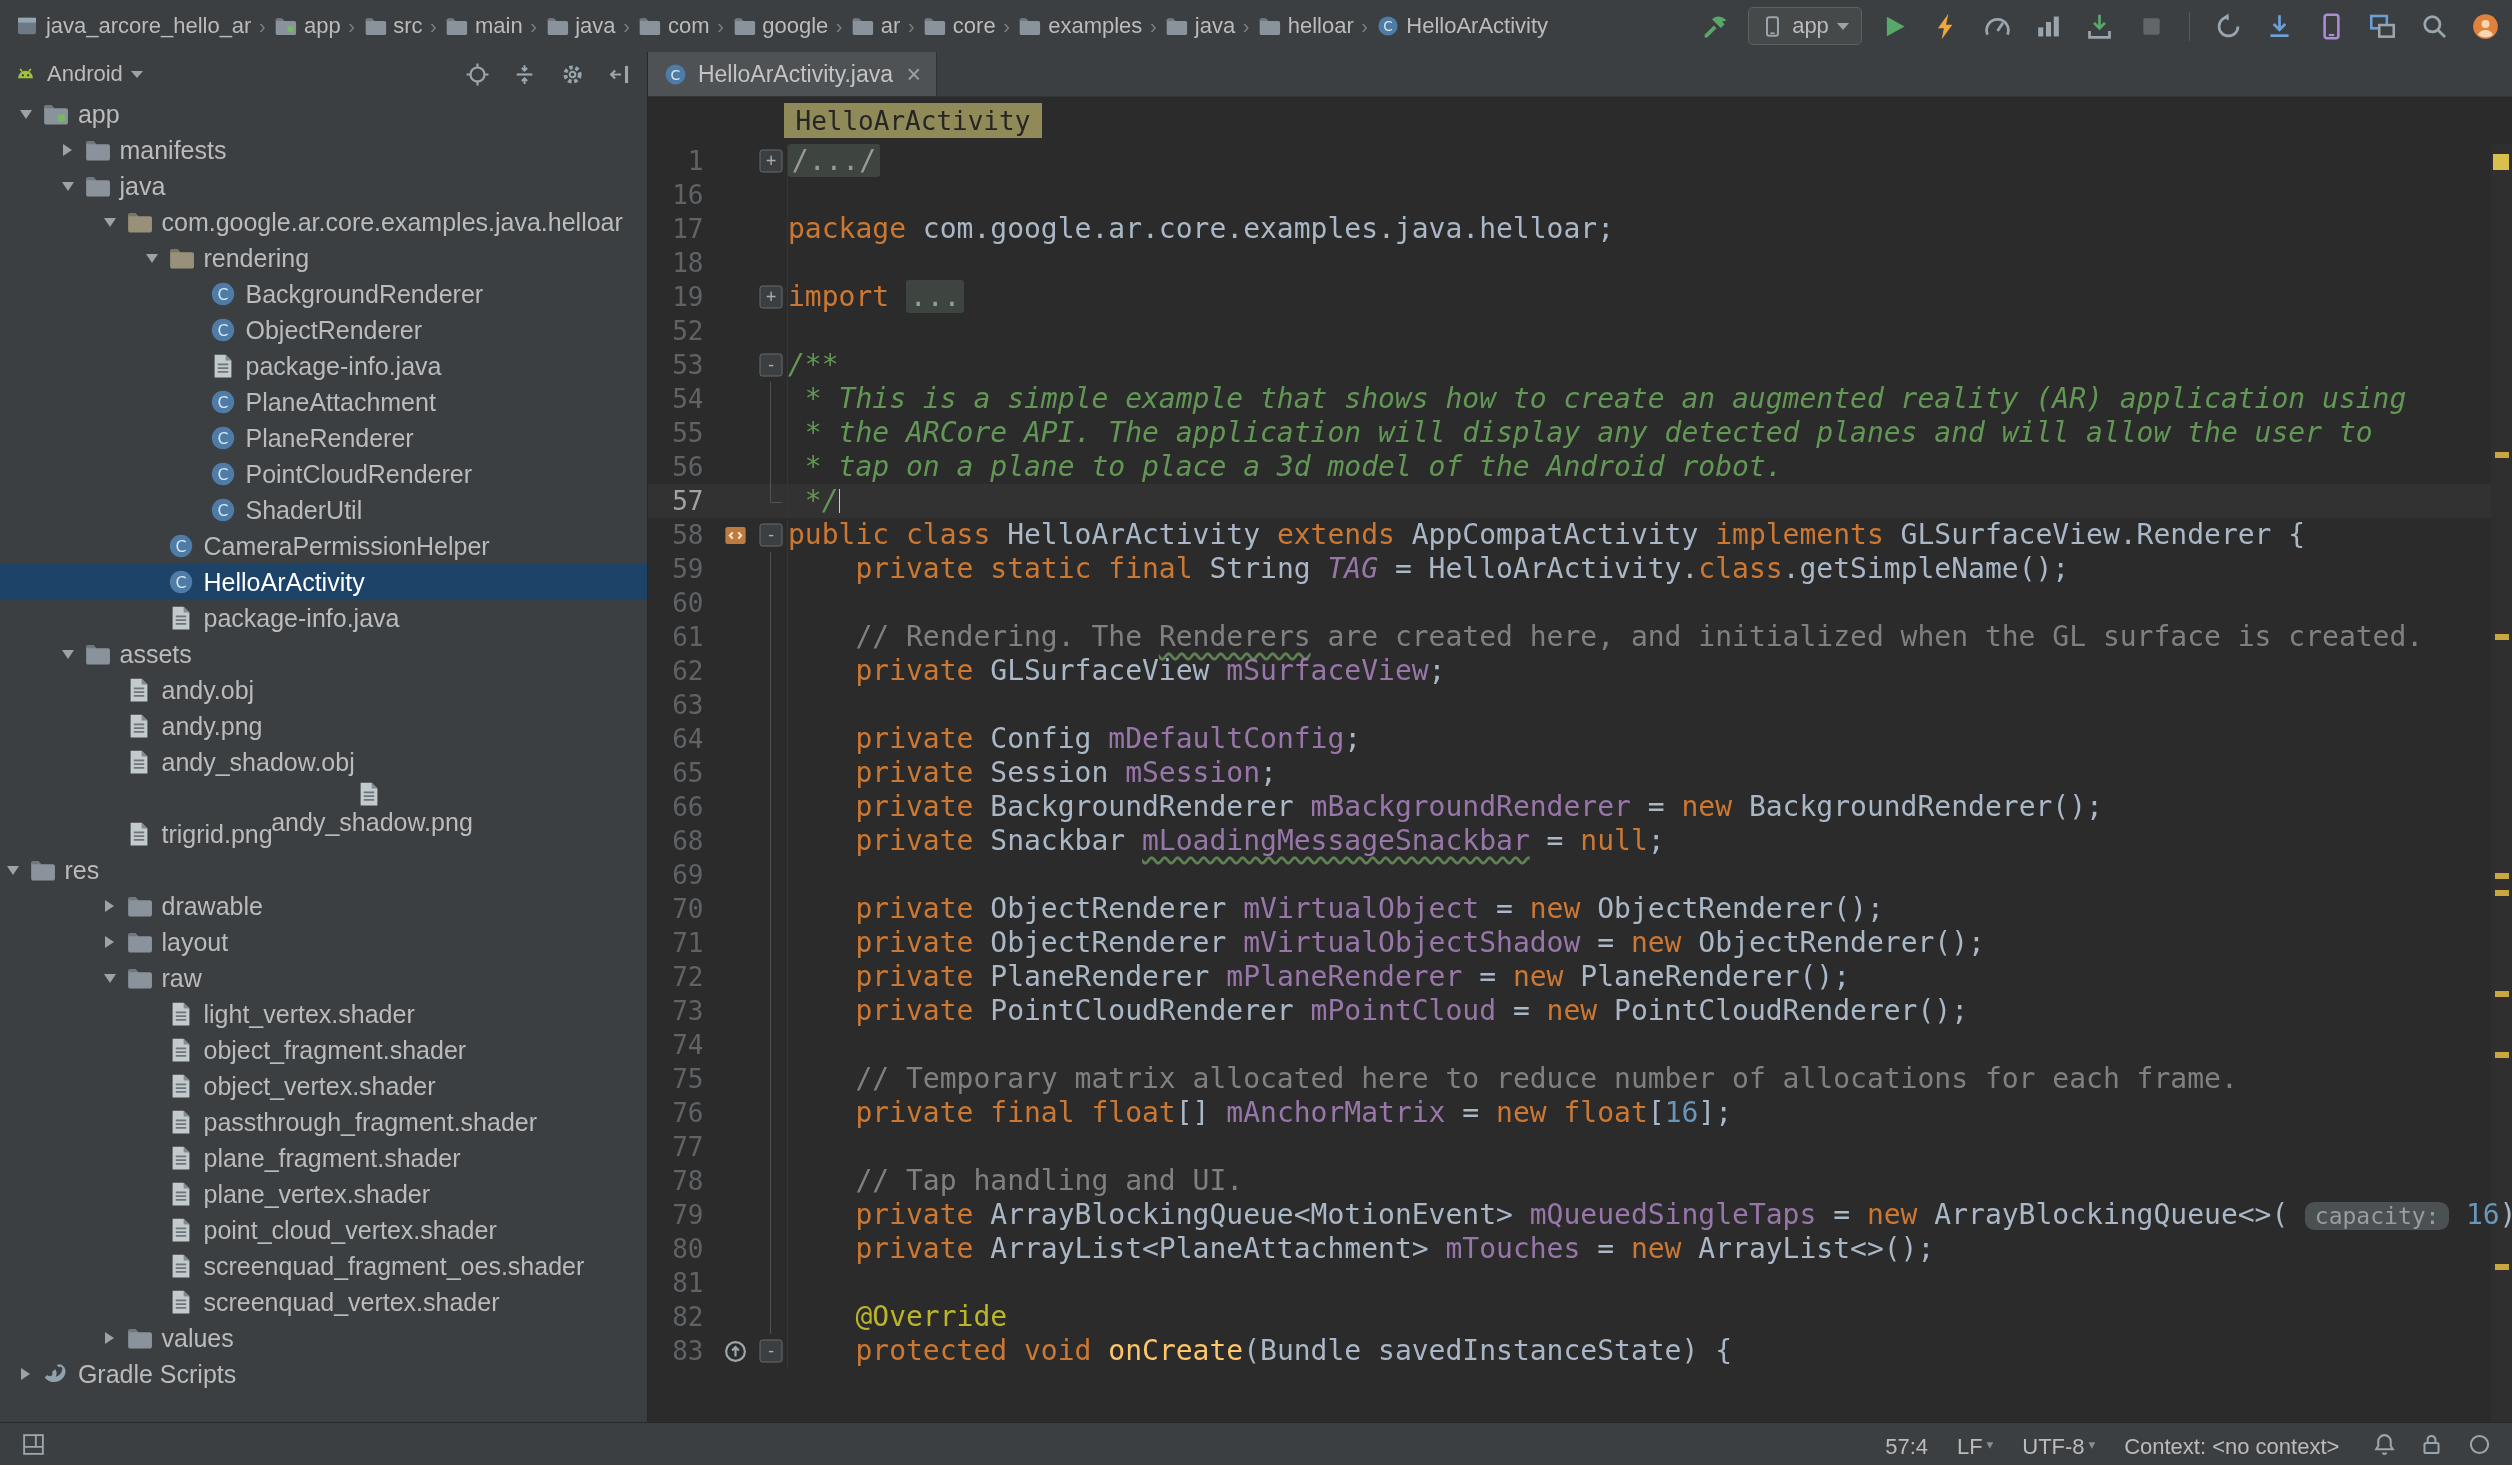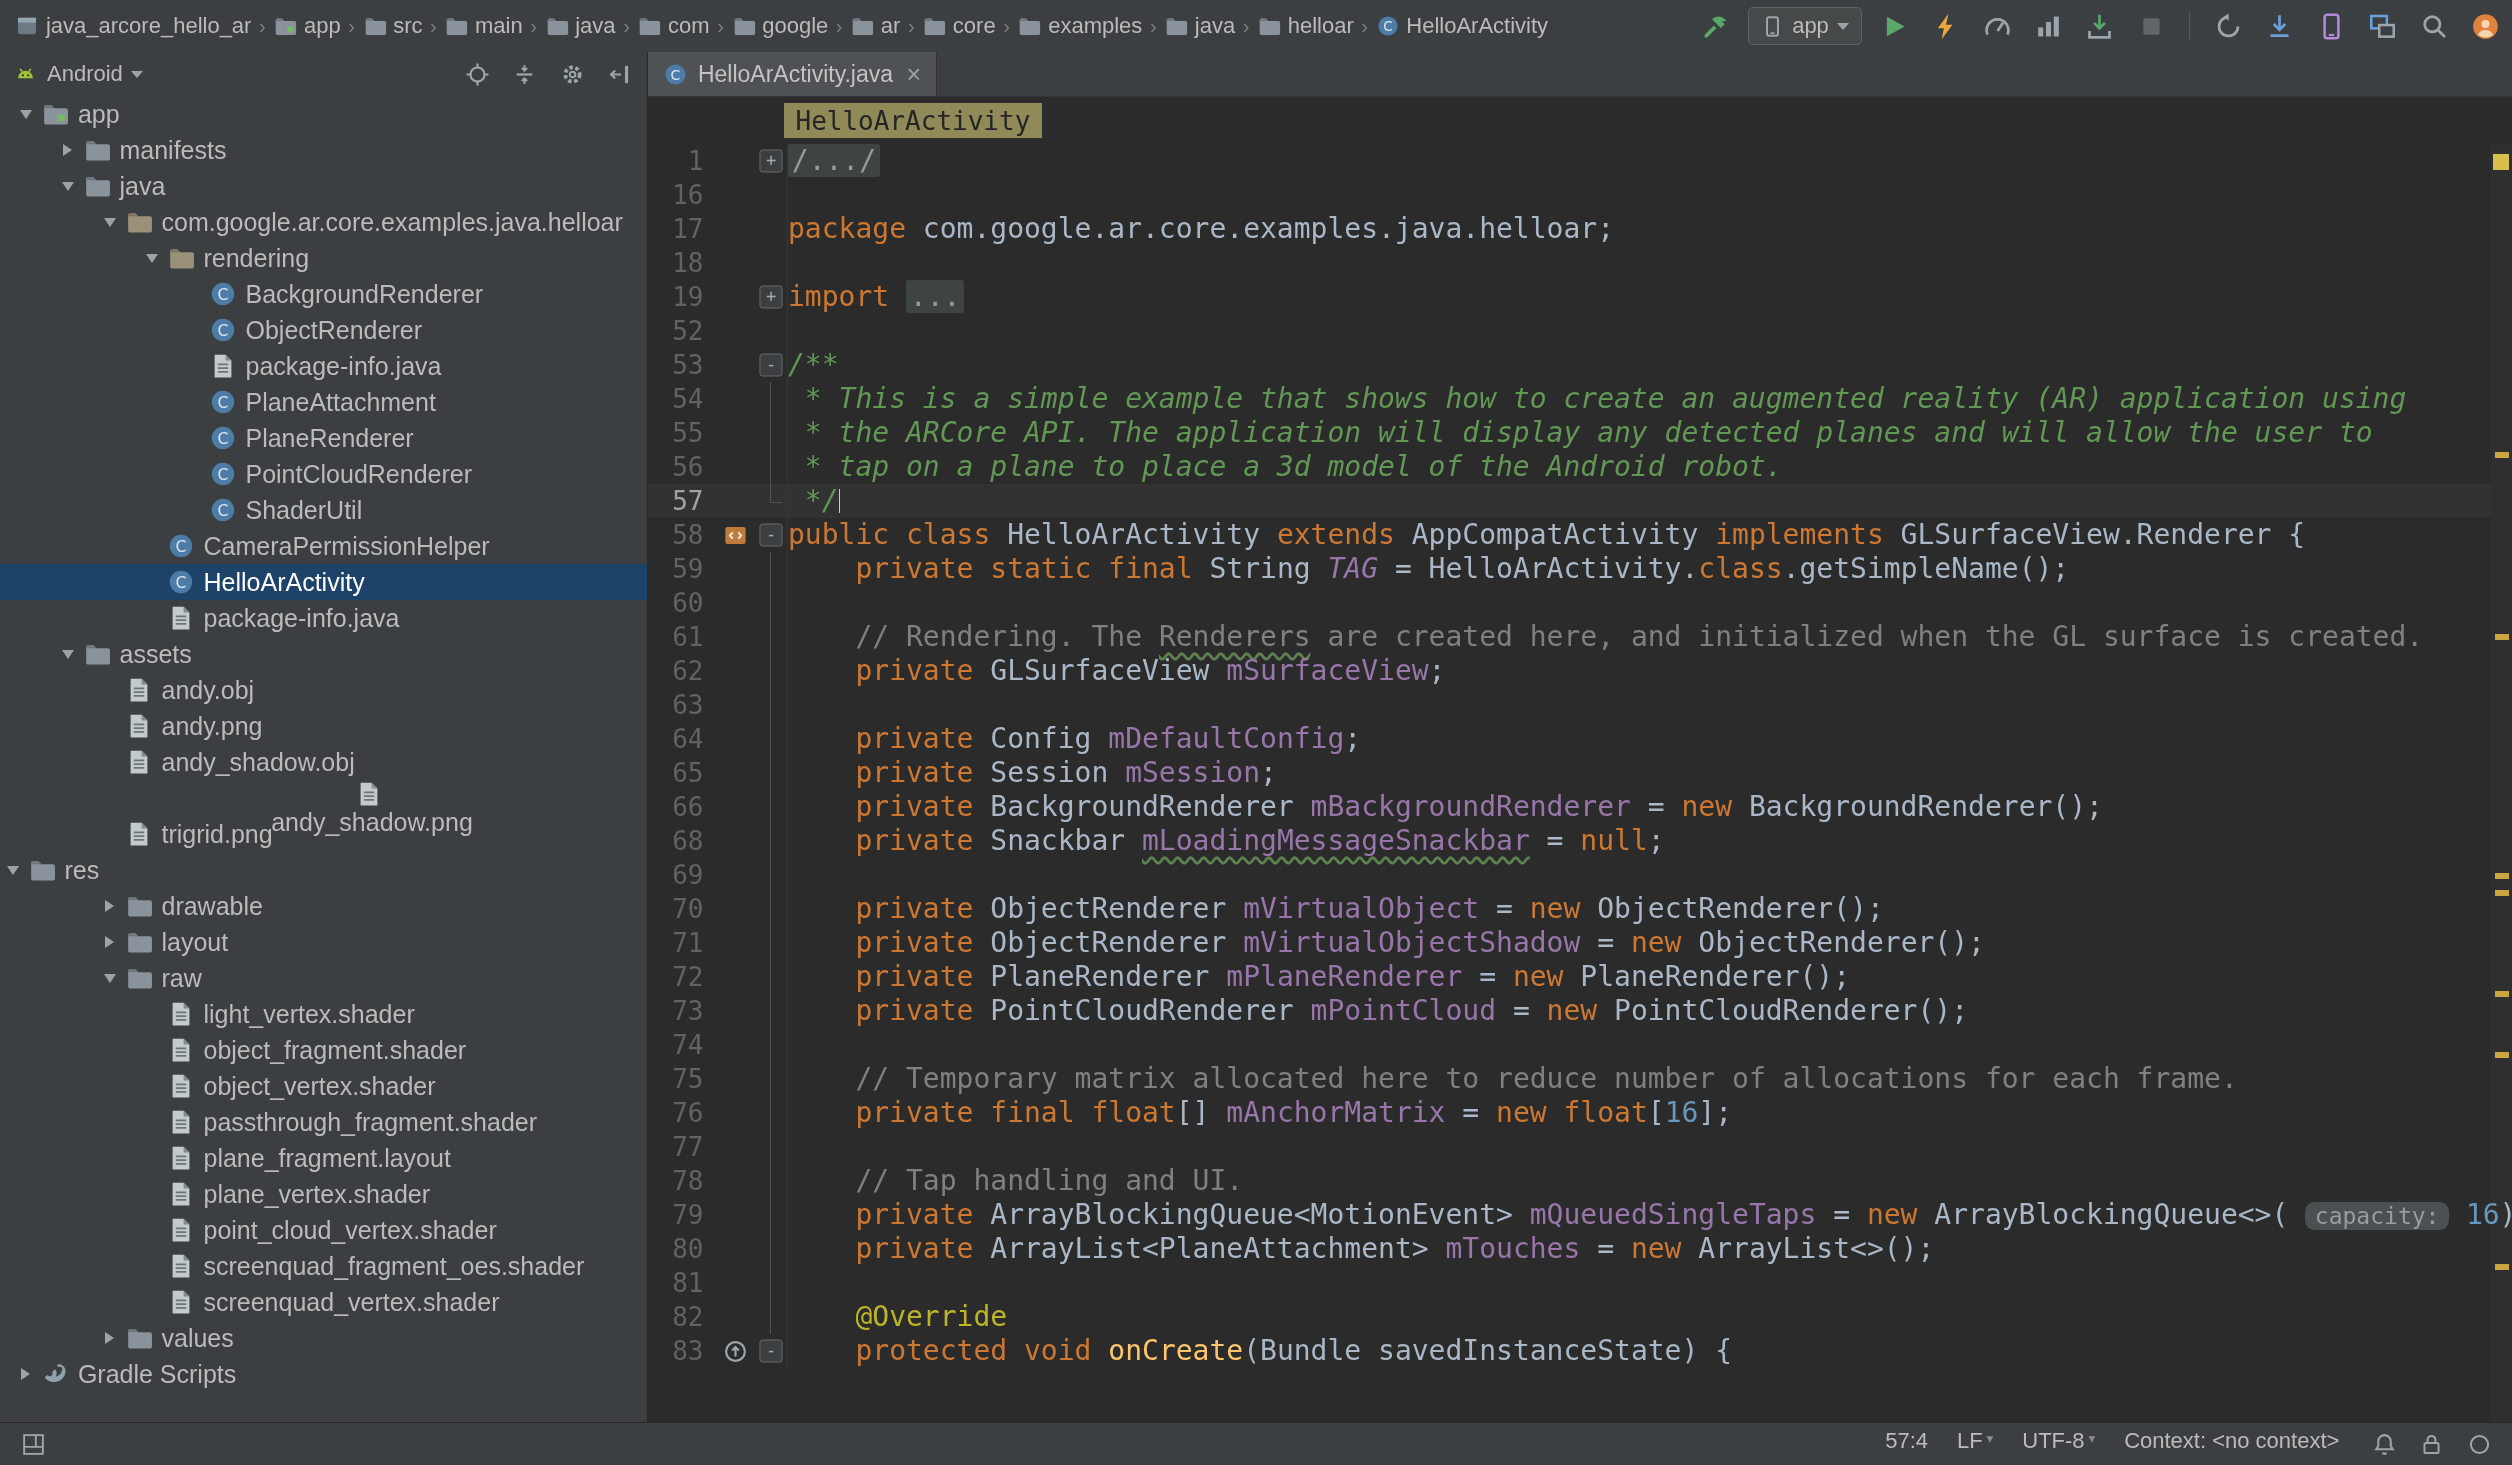--- a/index.html
+++ b/index.html
@@ -91,21 +91,21 @@
   #scrollbar{position:absolute;top:0;bottom:0;right:0;width:21px;background:rgba(255,255,255,0.02);}
   .sb-mark{position:absolute;right:2.9px;width:14.3px;height:5.7px;background:#c9a63e;}
   #inspection-indicator{position:absolute;top:9.6px;right:2.9px;width:16px;height:16px;background:#d9bf4b;}
 
   
   #status-bar{position:absolute;left:0;right:0;bottom:0;height:42px;background:#3c3f41;
               border-top:1px solid #282828;display:flex;align-items:center;padding:0 17px;font-size:22px;}
   .sb-btn{width:32px;height:32px;display:flex;align-items:center;justify-content:center;}
   .sb-btn svg{width:25px;height:25px;}
   .sb-spacer{flex:1;}
-  .sb-right{display:flex;align-items:flex-start;gap:29px;color:#bbbbbb;}
+  .sb-right{display:flex;align-items:flex-end;gap:29px;color:#bbbbbb;}
   .sb-item{display:flex;align-items:center;}
   .mini-caret{font-size:13.4px;color:#8a8d90;margin-left:3.8px;transform:translateY(-2.9px);}
   #status-icons{display:flex;align-items:center;gap:15.3px;}
 </style>
 </head>
 <body>
 
 <div id="app">
 
   <div id="nav-bar">
@@ -731,21 +731,21 @@
         </div>
         <div class="tree-row" style="padding-left: 139px;">
           <span class="tree-arrow"></span>
           <span class="icon tree-icon">
             <svg viewBox="0 0 16 16">
               <path d="M3.2 1.5h6.3l3.3 3.3v9.7H3.2z" fill="#c3cace"></path>
               <path d="M9.5 1.5v3.3h3.3z" fill="#828a90"></path>
               <path d="M5 7h6M5 9.2h6M5 11.4h6" stroke="#6d757b" stroke-width="1"></path>
             </svg>
           </span>
-          <span class="tree-label">plane_fragment.layout</span>
+          <span class="tree-label">plane_fragment.shader</span>
         </div>
         <div class="tree-row" style="padding-left: 139px;">
           <span class="tree-arrow"></span>
           <span class="icon tree-icon">
             <svg viewBox="0 0 16 16">
               <path d="M3.2 1.5h6.3l3.3 3.3v9.7H3.2z" fill="#c3cace"></path>
               <path d="M9.5 1.5v3.3h3.3z" fill="#828a90"></path>
               <path d="M5 7h6M5 9.2h6M5 11.4h6" stroke="#6d757b" stroke-width="1"></path>
             </svg>
           </span>

